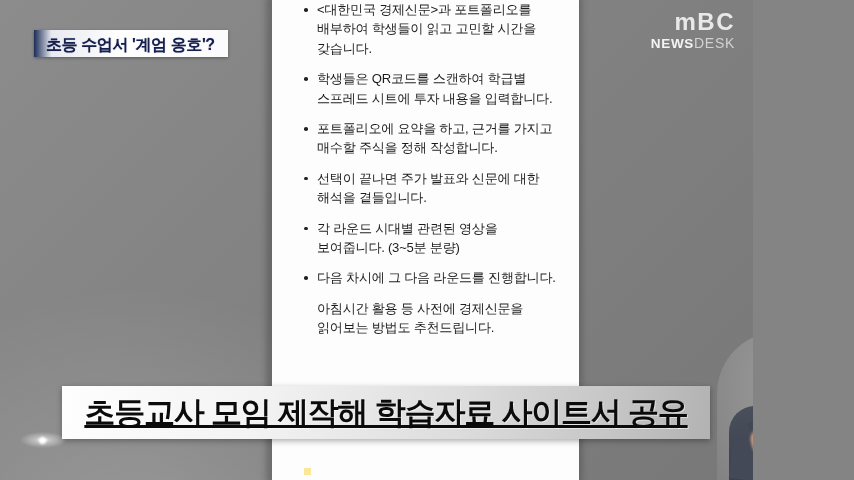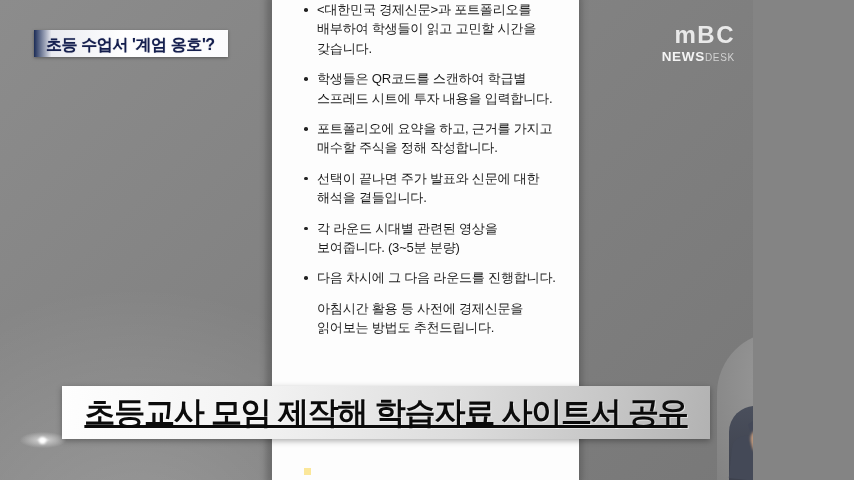--- a/index.html
+++ b/index.html
@@ -118,42 +118,42 @@
     font-size:16px;
     font-weight:bold;
     letter-spacing:-.4px;
     white-space:nowrap;
     text-shadow:0 0 1px rgba(21,31,78,.4);
   }
 
   
   .logo {
     position:absolute;
-    right:18px; top:22px;
+    right:18px; top:9px;
     text-align:right;
     user-select:none;
   }
   .logo-mbc {
     color:#f2f2f2;
     font-size:24px;
     font-weight:bold;
     letter-spacing:1.5px;
     line-height:25px;
     opacity:.93;
   }
   .logo-news {
     line-height:16px;
     letter-spacing:.7px;
     margin-top:1px;
   }
   .logo-news b {
     color:#f4f4f4; font-size:13.5px; font-weight:bold;
   }
   .logo-news span {
-    color:#d2d2d2; font-size:10px; font-weight:normal;text-align:right;
+    color:#d2d2d2; font-size:14px; font-weight:normal;text-align:right;
   }
 
   
   .bot-banner {
     position:absolute;
     left:62px; top:386px;
     width:648px; height:53px;
     background:linear-gradient(100deg,#fefefe 0%, #f3f3f3 30%, #dcdcdc 62%, #c5c5c5 85%, #b2b2b2 100%);
     display:flex; align-items:center; justify-content:center;
     box-shadow:0 2px 6px rgba(0,0,0,.32);

